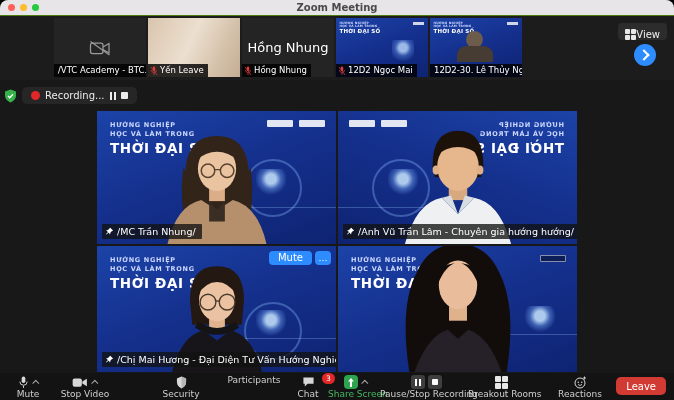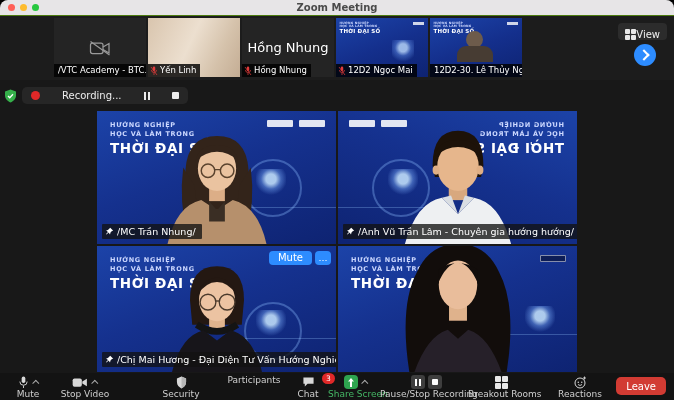--- a/index.html
+++ b/index.html
@@ -32,21 +32,21 @@
   .view-btn{position:absolute;right:7px;top:7px;height:17px;background:#2c2c2c;border-radius:4px;color:#f0f0f0;
             font-size:10px;display:flex;align-items:flex-end;gap:0;padding:0 7px;}
   .grid4{display:grid;grid-template-columns:5px 5px;grid-template-rows:5px 5px;gap:1px;}
   .grid4 i{background:#e8e8e8;border-radius:1px;}
   .next-btn{position:absolute;right:18px;top:28px;width:22px;height:22px;border-radius:50%;background:#2d8cff;
             display:flex;align-items:center;justify-content:center;}
   .chev{width:6px;height:6px;border-right:2px solid #fff;border-top:2px solid #fff;transform:rotate(45deg);margin-left:-2px;}
 
   
   .recbar{position:absolute;top:87px;left:4px;display:flex;align-items:center;gap:5px;z-index:5;}
-  .recpill{display:flex;align-items:center;gap:22px;background:#262626;border-radius:5px;height:17px;padding:0 9px;}
+  .recpill{display:flex;align-items:center;gap:5px;background:#262626;border-radius:5px;height:17px;padding:0 9px;}
   .recdot{width:9px;height:9px;border-radius:50%;background:#e02828;}
   .rectext{font-size:10px;color:#ececec;}
   .pausebars{display:flex;gap:2px;}
   .pausebars i{width:2px;height:8px;background:#ececec;}
   .stopsq{width:7px;height:7px;background:#ececec;border-radius:1px;}
 
   
   .tile{position:absolute;background:#0d0d0d;overflow:hidden;}
   .tile.active{box-shadow:inset 0 0 0 2px #e0ce52;}
   .slide{position:absolute;inset:0;background:linear-gradient(160deg,#1c43a8 0%,#15318e 45%,#0e2372 100%);}
@@ -123,21 +123,21 @@
 
     <div class="stile" style="left:148px">
       <div class="yenlinh"></div>
       <div class="slabel">
         <svg width="8" height="10" viewBox="0 0 16 20">
             <rect x="5.5" y="1" width="5" height="9" rx="2.5" fill="#e03b3b"></rect>
             <path d="M3 8a5 5 0 0 0 10 0" fill="none" stroke="#e03b3b" stroke-width="1.5"></path>
             <line x1="8" y1="14" x2="8" y2="18" stroke="#e03b3b" stroke-width="1.5"></line>
             <line x1="2" y1="2" x2="14" y2="18" stroke="#e03b3b" stroke-width="1.5"></line>
           </svg>
-        <span>Yến Linh</span>
+        <span>Yến Leave</span>
       </div>
     </div>
 
     <div class="stile" style="left:242px">
       <div class="namecard">Hồng Nhung</div>
       <div class="slabel">
         <svg width="8" height="10" viewBox="0 0 16 20">
             <rect x="5.5" y="1" width="5" height="9" rx="2.5" fill="#e03b3b"></rect>
             <path d="M3 8a5 5 0 0 0 10 0" fill="none" stroke="#e03b3b" stroke-width="1.5"></path>
             <line x1="8" y1="14" x2="8" y2="18" stroke="#e03b3b" stroke-width="1.5"></line>

